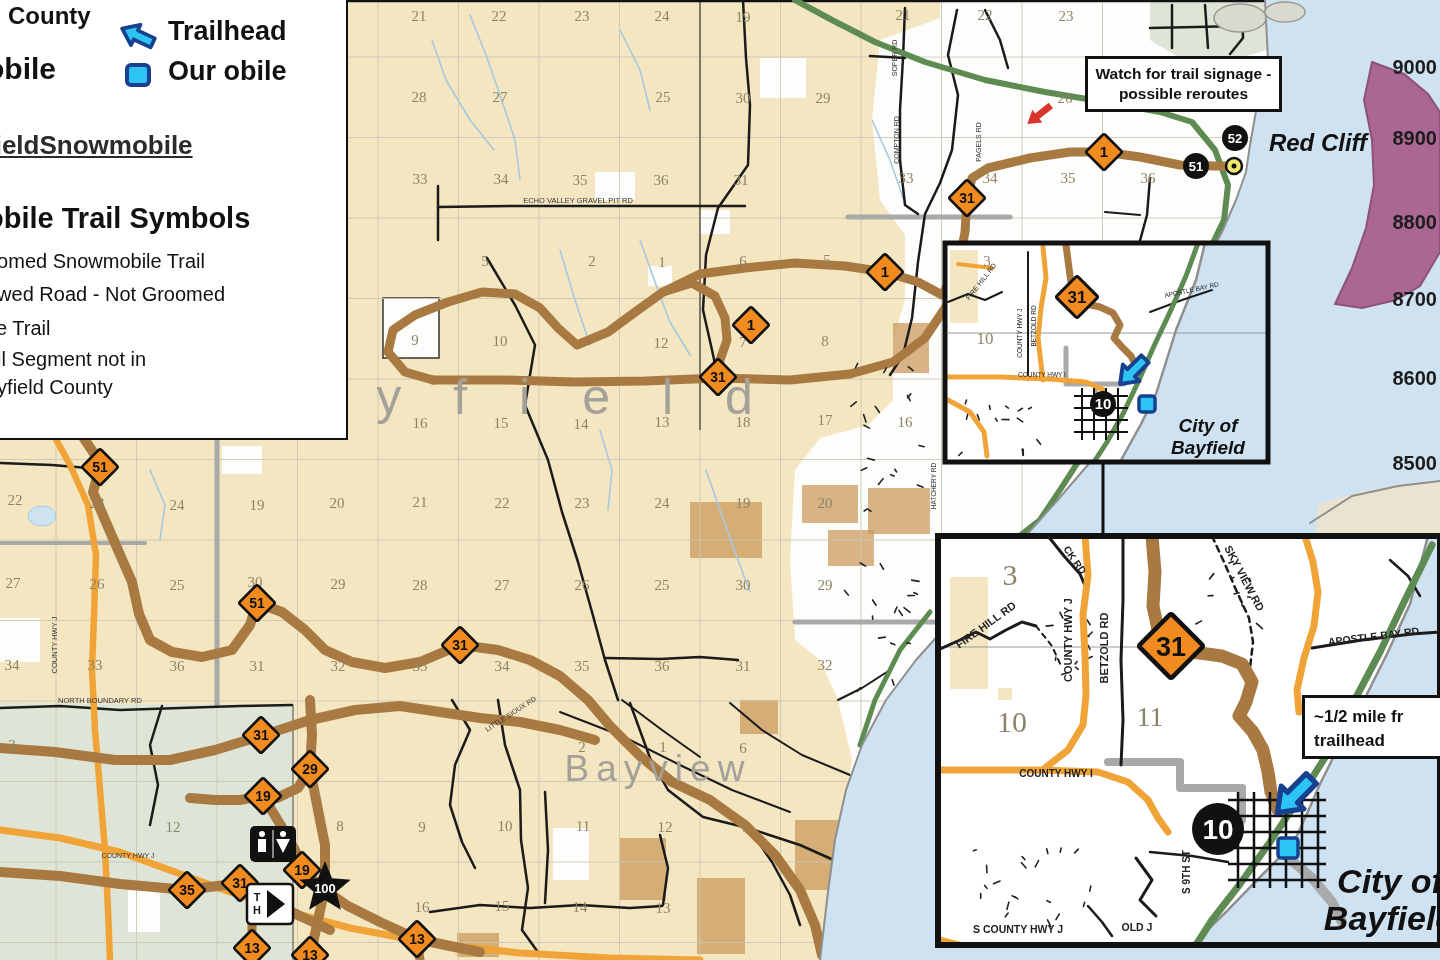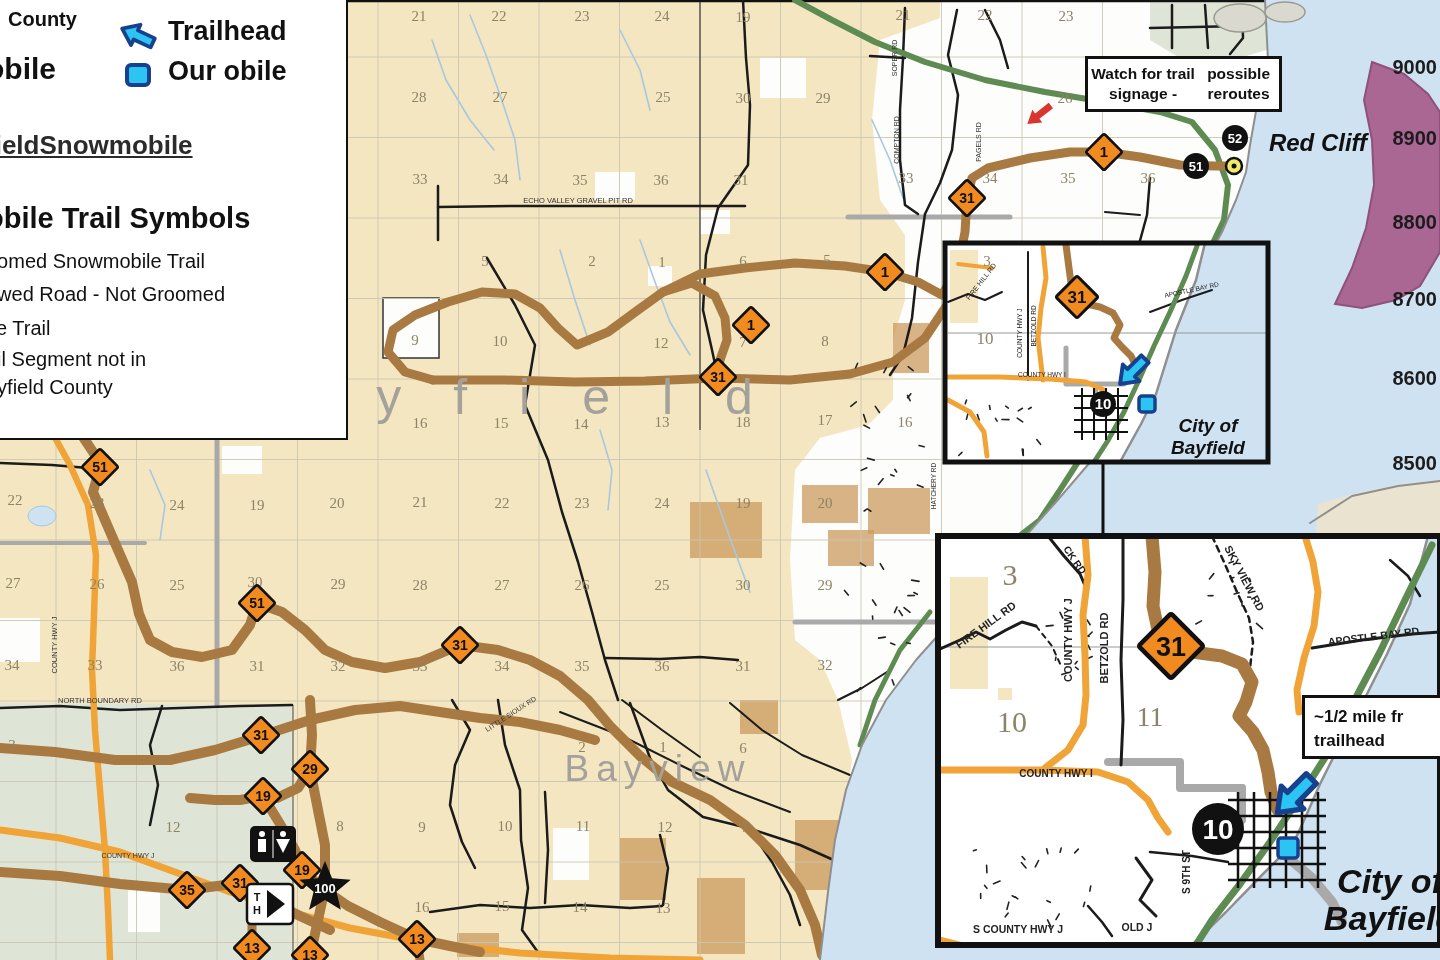--- a/index.html
+++ b/index.html
@@ -1,21 +1,21 @@
 <!DOCTYPE html>
 <html><head>
 <meta charset="utf-8">
 <style>
   html,body{margin:0;padding:0;background:#fff;}
   #stage{position:relative;width:1440px;height:960px;overflow:hidden;font-family:"Liberation Sans",sans-serif;background:#fff;}
   #map-svg{position:absolute;left:0;top:0;}
   .overlay{position:absolute;box-sizing:border-box;background:#fff;border:3px solid #111;}
   #legend-box{left:-16px;top:-12px;width:364px;height:452px;border-width:2.5px;}
   .leg-abs{position:absolute;white-space:nowrap;color:#111;}
-  #watch-box{left:1085px;top:56px;width:197px;height:56px;display:flex;align-items:center;justify-content:center;font-weight:bold;font-size:15.5px;line-height:1.3;text-align:center;color:#111;}
+  #watch-box{left:1085px;top:56px;width:197px;height:56px;display:flex;flex-direction:column;align-items:center;justify-content:center;font-weight:bold;font-size:15.5px;line-height:1.3;text-align:center;color:#111;}
   #halfmile-box{left:1302px;top:695px;width:150px;height:64px;padding:7px 0 0 9px;font-weight:bold;font-size:17px;line-height:1.4;color:#111;}
 </style>
 </head>
 <body>
 
 <div id="stage">
   <svg id="map-svg" width="1440" height="960" viewBox="0 0 1440 960">
       <rect x="0" y="0" width="1440" height="960" fill="#fdfdfb"></rect>
       <polygon points="85,0 940,0 940,18 880,40 872,120 880,200 905,235 905,300 893,340 893,400 868,425 820,438 795,470 790,560 795,640 820,660 838,700 852,760 843,820 833,900 828,960 0,960 0,430 85,428" fill="#f4e6c0"></polygon>
       <polygon points="0,703 293,705 293,960 0,960" fill="#dfe5d6"></polygon>
@@ -575,21 +575,21 @@
           <polygon points="-13,-4 2,-4 2,-9 14,0 2,9 2,4 -13,4" fill="#2cc4f2" stroke="#17418f" stroke-width="3" stroke-linejoin="round"></polygon>
         </g>
         <rect x="1278" y="838" width="20" height="20" rx="3" fill="#2cc4f2" stroke="#17418f" stroke-width="3.5"></rect>
         <text x="1390" y="893" fill="#111" font-size="34" text-anchor="middle" font-family="&quot;Liberation Sans&quot;,sans-serif" font-weight="bold" font-style="italic">City of</text>
         <text x="1390" y="930" fill="#111" font-size="34" text-anchor="middle" font-family="&quot;Liberation Sans&quot;,sans-serif" font-weight="bold" font-style="italic">Bayfield</text>
       </g>
       <rect x="938" y="536" width="502" height="409" fill="none" stroke="#111" stroke-width="6"></rect>
     </svg>
 
   <div id="legend-box" class="overlay">
-    <div class="leg-abs" style="left:22px;top:18px;font-weight:bold;font-size:20px;">County</div>
+    <div class="leg-abs" style="left:22px;top:12px;font-weight:bold;font-size:24px;">County</div>
     <div class="leg-abs" style="left:0px;top:62px;font-weight:bold;font-size:30px;">obile</div>
     <svg width="40" height="40" style="position:absolute;left:132px;top:26px;">
       <g transform="translate(20,20) rotate(-155)">
         <polygon points="-13,-4 2,-4 2,-9 14,0 2,9 2,4 -13,4" fill="#2cc4f2" stroke="#17418f" stroke-width="3" stroke-linejoin="round" transform="scale(1.25)"></polygon>
       </g>
     </svg>
     <div class="leg-abs" style="left:182px;top:26px;font-weight:bold;font-size:27px;">Trailhead</div>
     <svg width="32" height="32" style="position:absolute;left:136px;top:70px;">
       <rect x="5" y="5" width="22" height="20" rx="4" fill="#2cc4f2" stroke="#17418f" stroke-width="4"></rect>
     </svg>

